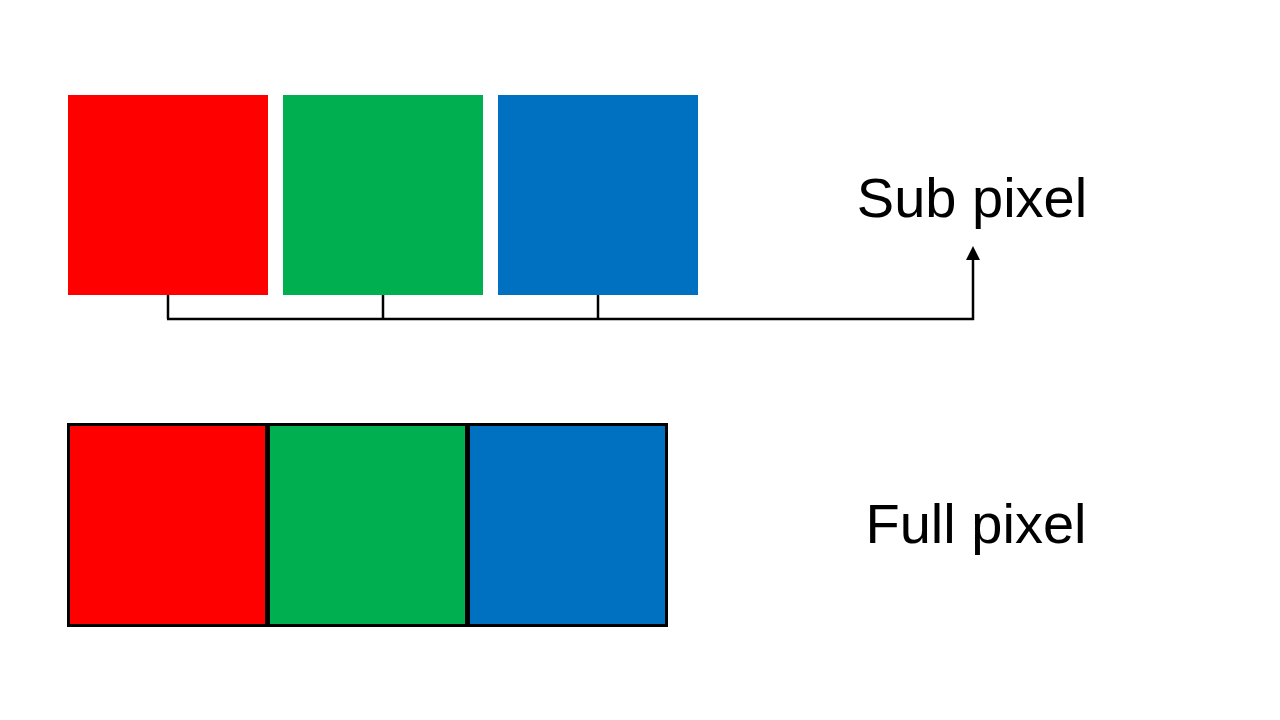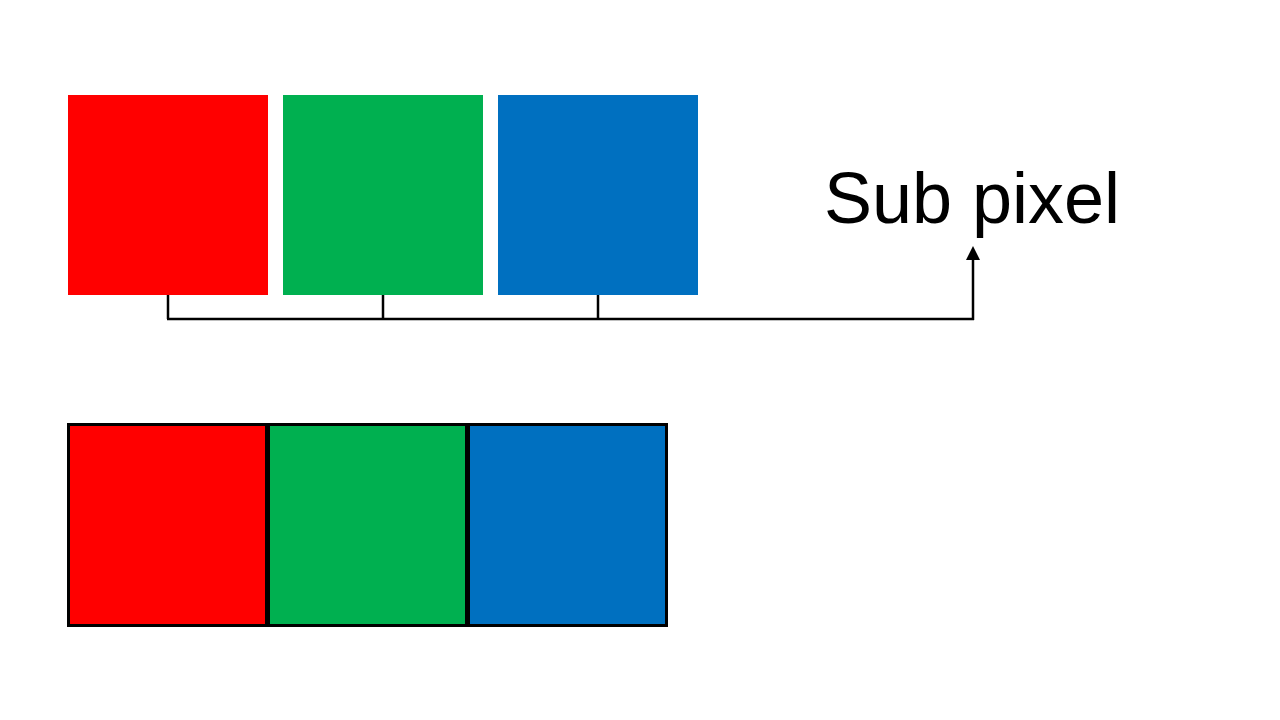--- a/index.html
+++ b/index.html
@@ -28,21 +28,21 @@
   .connector {
     position: absolute;
     left: 0; top: 0;
     width: 1280px; height: 720px;
     pointer-events: none;
   }
 
   
   .label {
     position: absolute;
-    font-size: 72px;
+    font-size: 56px;
     line-height: 1;
     color: #000000;
     white-space: nowrap;
     transform: translate(-50%, -50%);
   }
   .label.sub  { left: 972px; top: 198px; }
   .label.full { left: 976px; top: 524px; }
 
   
   .full-row {
@@ -70,20 +70,21 @@
       <line x1="383" y1="295" x2="383" y2="319"></line>
       <line x1="598" y1="295" x2="598" y2="319"></line>
       <line x1="167" y1="319" x2="974" y2="319"></line>
       <line x1="973" y1="320" x2="973" y2="256"></line>
     </g>
     <polygon points="973,246 966,260 980,260" fill="#000000"></polygon>
   </svg>
 
   <div class="label sub">Sub pixel</div>
 
+  <div class="label full">Full pixel</div>
 
   <div class="full-row">
     <div class="cell" style="background: rgb(255, 0, 0);"></div>
     <div class="cell" style="background: rgb(0, 176, 80);"></div>
     <div class="cell" style="background: rgb(0, 112, 192);"></div>
   </div>
 
 </div>
 
 </body></html>

